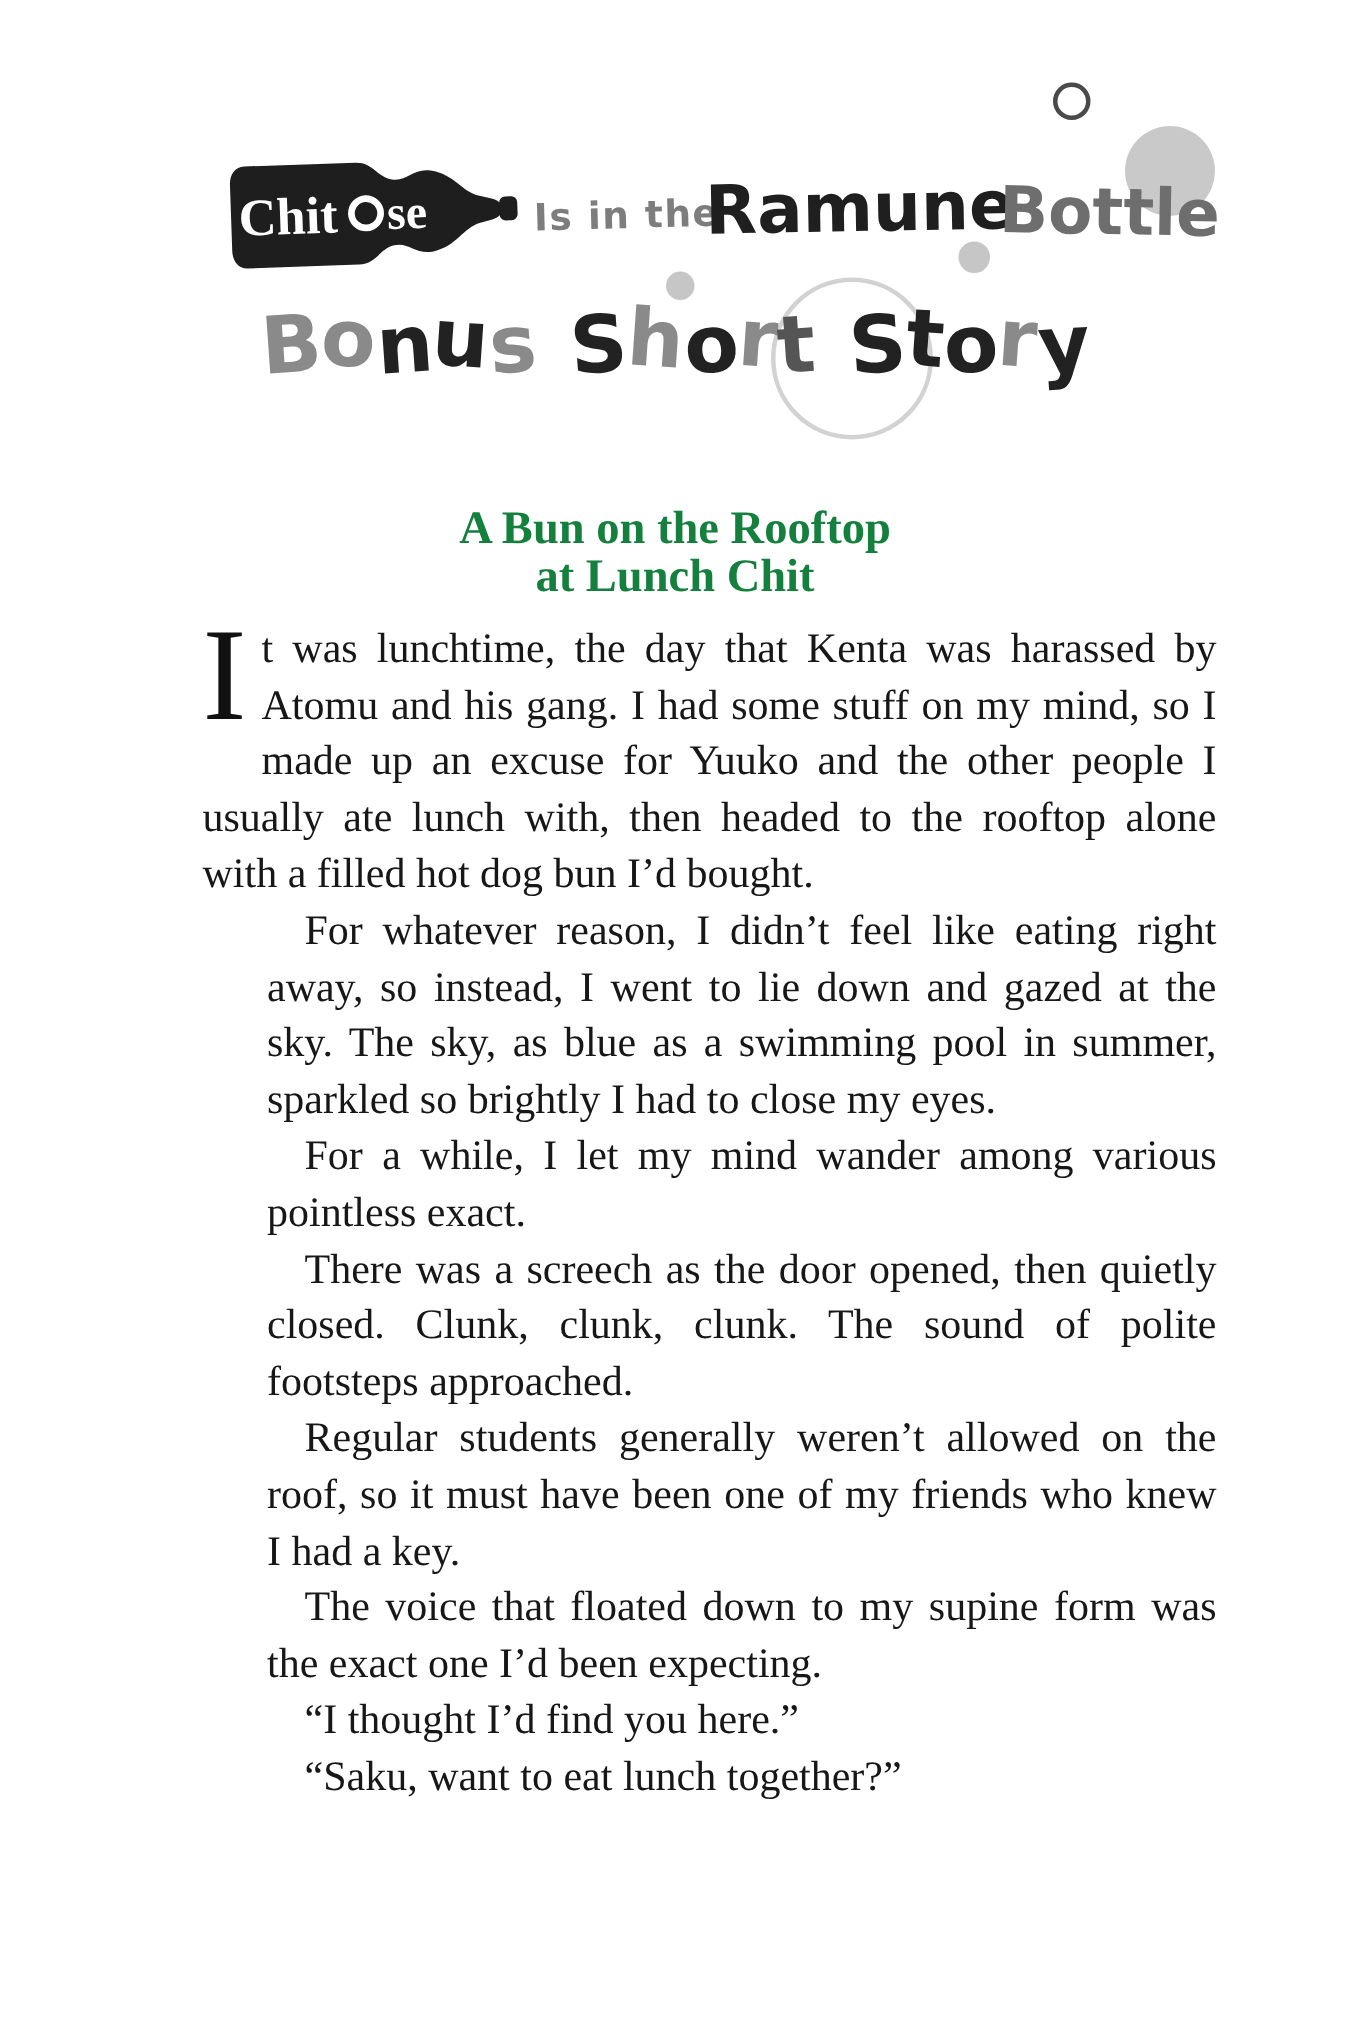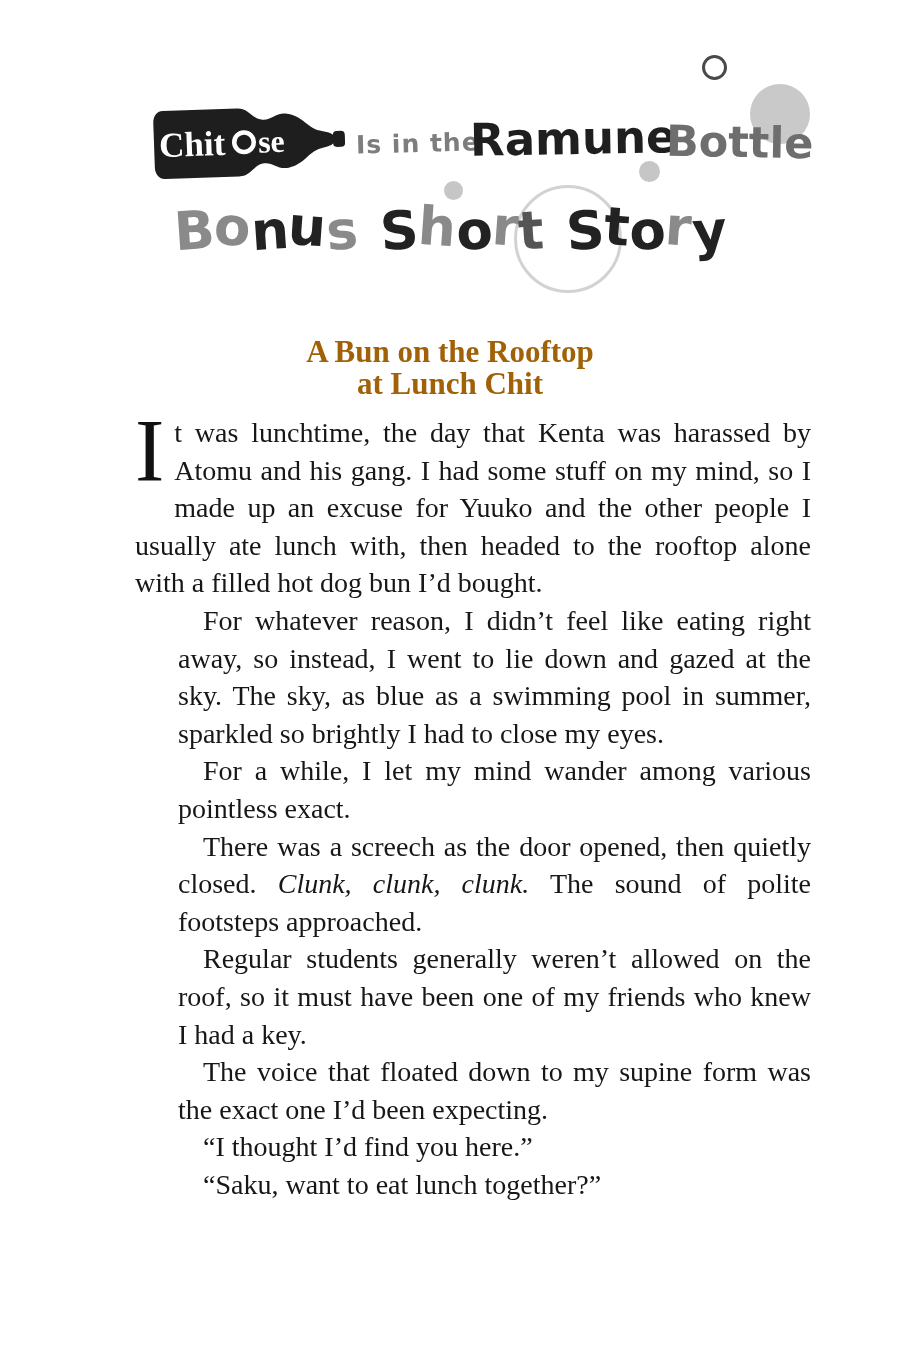--- a/index.html
+++ b/index.html
@@ -36,34 +36,34 @@
     font-family:"DejaVu Sans",sans-serif;font-weight:bold;font-size:53px;
   }
   .bss .word{display:inline-block;margin:0 11px;}
   .bss .word span{display:inline-block;}
   .bss .word span:nth-child(2n){transform:rotate(4deg) translateY(-2px);}
   .bss .word span:nth-child(2n+1){transform:rotate(-4deg) translateY(2px);}
   .g{color:#8a8a8a;} .k{color:#222222;} .dg{color:#555555;}
   
   .chapter-title{
     position:absolute;left:0;top:336px;width:900px;text-align:center;
-    font-weight:bold;font-size:31px;line-height:32px;color:#a16207;
+    font-weight:bold;font-size:31px;line-height:32px;color:#15803d;
   }
   
   .body-text{
     position:absolute;left:135px;top:414px;width:676px;
     font-size:28px;line-height:37.6px;text-align:justify;color:#171717;
   }
   .body-text p{margin:0;padding:0;}
   .body-text p.ind{text-indent:25px;margin-left:43px;}
   .dropcap{
     float:left;font-size:88px;line-height:66px;height:72px;
     margin:4px 10px 0 0;color:#111111;
   }
-  .ital{font-style:italic;}
+  .ital{}
 </style>
 </head>
 <body>
 
 <div class="page">
 
   <div class="logo">
 
     <div class="bubble bub-outline-sm"></div>
     <div class="bubble bub-big"></div>

